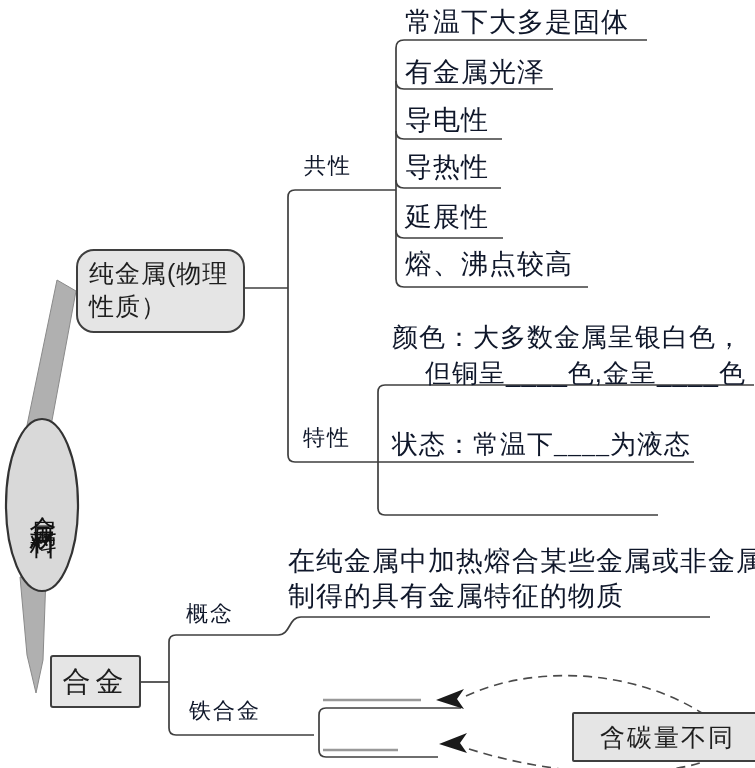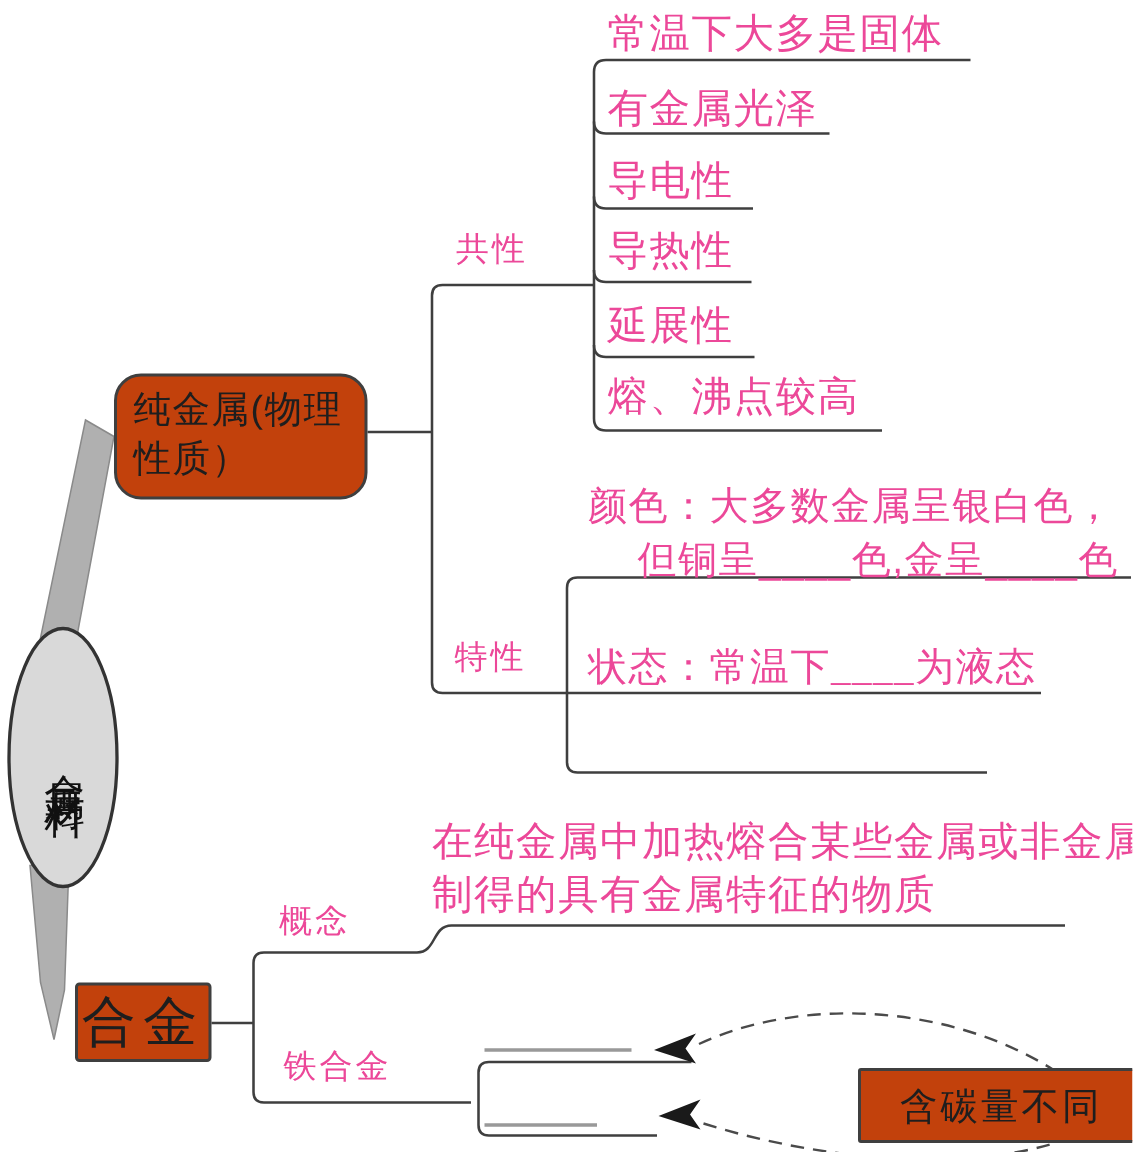--- a/index.html
+++ b/index.html
@@ -3,33 +3,33 @@
 <meta charset="utf-8">
 <style>
   html,body{margin:0;padding:0;background:#fff;}
   #stage{
     position:relative;width:755px;height:768px;background:#ffffff;
     overflow:hidden;
     font-family:"Liberation Sans","DejaVu Sans",sans-serif;
     color:#1e1e1e;
   }
   #wires{position:absolute;left:0;top:0;width:755px;height:768px;}
-  .txt{position:absolute;white-space:nowrap;color:#ec4899;}
+  .txt{position:absolute;white-space:nowrap;color:#0f172a;}
   .item{font-size:27px;letter-spacing:1px;}
   .blabel{font-size:22px;letter-spacing:2px;}
   .body{font-size:26px;letter-spacing:1px;}
   .box{
-    position:absolute;border:2px solid #3f3f3f;background:#c2410c;
+    position:absolute;border:2px solid #3f3f3f;background:#e5e5e5;
     box-sizing:border-box;
   }
   .box-pure{left:76px;top:249px;width:169px;height:84px;border-radius:18px;
     padding:6px 0 0 11px;font-size:25px;line-height:1.3;letter-spacing:1px;}
   .box-alloy{left:50px;top:655px;width:91px;height:53px;border-radius:3px;
     display:flex;align-items:center;justify-content:center;
-    font-size:36px;letter-spacing:5px;}
+    font-size:28px;letter-spacing:5px;}
   .box-carbon{left:572px;top:712px;width:191px;height:50px;border-radius:2px;
     display:flex;align-items:center;justify-content:center;
     font-size:25px;letter-spacing:2px;font-family:Liberation Serif, serif;}
   .root{
     position:absolute;left:10px;top:421px;width:66px;height:168px;
     display:flex;align-items:center;justify-content:center;
     writing-mode:vertical-rl;text-orientation:upright;
     font-size:27px;letter-spacing:5px;font-weight:500;color:#111;
   }
 </style>

